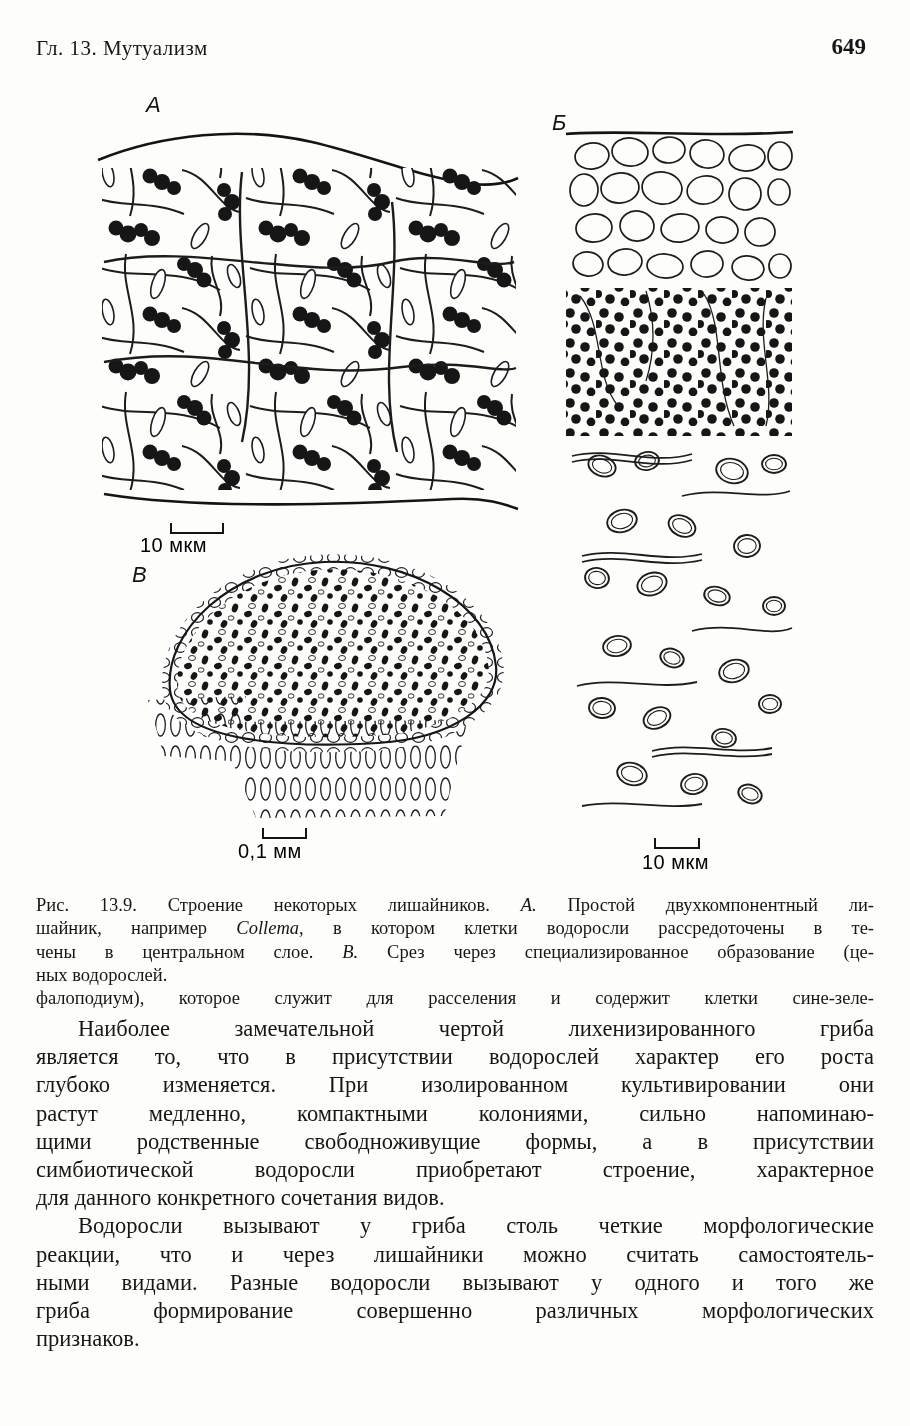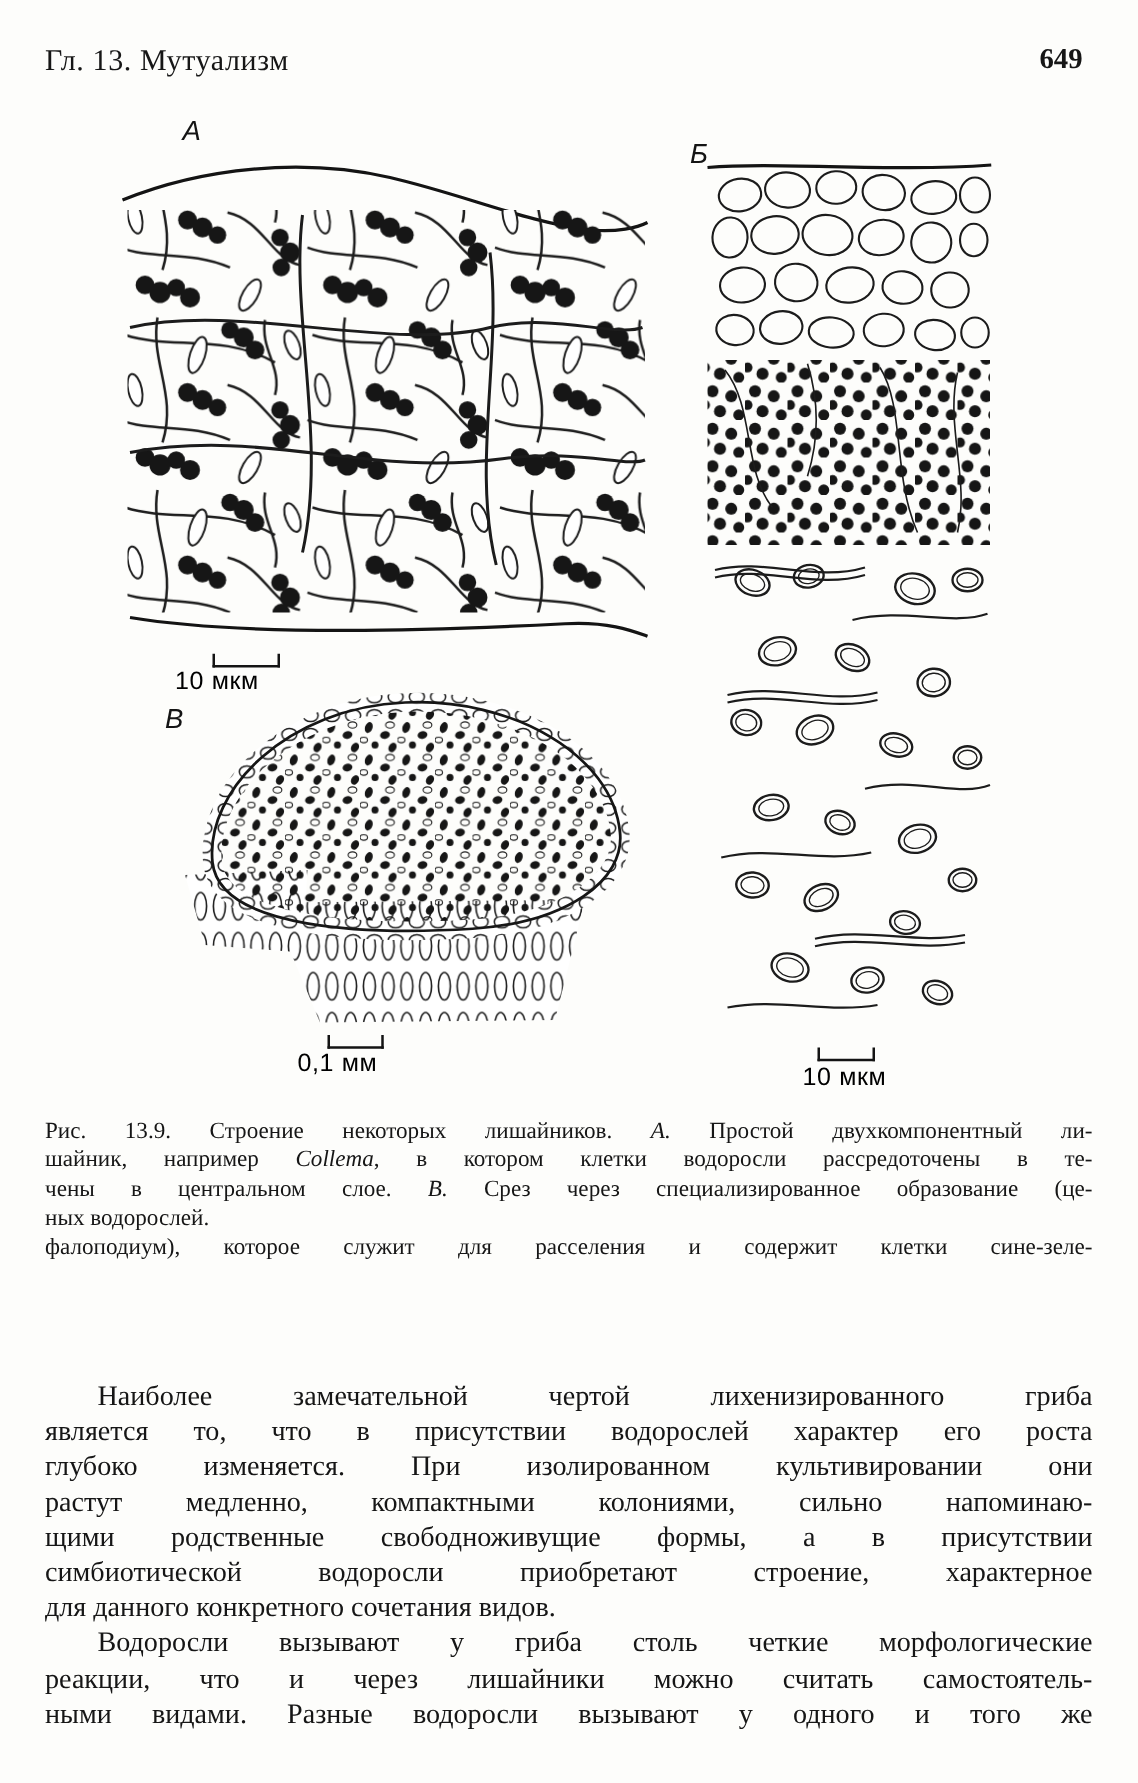--- a/index.html
+++ b/index.html
@@ -2,21 +2,21 @@
 <html><head>
 <meta charset="utf-8">
 <style>
   html,body{margin:0;padding:0;}
   body{
     width:910px;height:1426px;position:relative;
     background:#fdfdfb;color:#161616;
     font-family:"Liberation Serif", serif;
     overflow:hidden;
   }
-  .hdr-left{position:absolute;left:36px;top:36px;font-size:24px;letter-spacing:.5px;}
+  .hdr-left{position:absolute;left:36px;top:36px;font-size:21px;letter-spacing:.5px;}
   .hdr-num{position:absolute;right:44px;top:34px;font-size:23px;font-weight:bold;}
 
   .fig{position:absolute;left:0;top:90px;width:910px;height:800px;}
   .panel-label{position:absolute;font-family:"Liberation Sans",sans-serif;font-style:italic;font-size:22px;color:#141414;}
   .sbar{position:absolute;height:9px;border-left:2px solid #141414;border-right:2px solid #141414;border-bottom:2.5px solid #141414;}
   .slabel{position:absolute;font-family:"Liberation Sans",sans-serif;font-size:20px;color:#000000;letter-spacing:.5px;}
 
   svg .hy{fill:none;stroke:#1c1c1c;stroke-width:2;}
   svg .hyL{fill:none;stroke:#1c1c1c;stroke-width:2.4;}
   svg .cap{fill:#fff;stroke:#1c1c1c;stroke-width:1.6;}
@@ -29,21 +29,21 @@
   svg .ovi{fill:none;stroke:#1c1c1c;stroke-width:1.1;}
 
   .caption{
     position:absolute;left:36px;top:894px;width:838px;
     font-size:18.5px;line-height:23.3px;
   }
   .caption .cl{text-align:justify;text-align-last:justify;white-space:normal;}
   .caption .cl.last{text-align-last:left;}
   .it{font-style:italic;}
 
-  .bodytext{position:absolute;left:36px;top:1103px;width:838px;font-size:22.5px;line-height:28.2px;}
+  .bodytext{position:absolute;left:36px;top:1015px;width:838px;font-size:22.5px;line-height:28.2px;}
   .bodytext .bl{text-align:justify;text-align-last:justify;}
   .bodytext .bl.last{text-align-last:left;}
   .bodytext .indent{text-indent:42px;}
 </style>
 </head>
 <body>
 
 <div class="hdr-left">Гл. 13. Мутуализм</div>
 <div class="hdr-num">649</div>
 
@@ -256,14 +256,16 @@
     <div class="bl">глубоко изменяется. При изолированном культивировании они</div>
     <div class="bl">растут медленно, компактными колониями, сильно напоминаю-</div>
     <div class="bl">щими родственные свободноживущие формы, а в присутствии</div>
     <div class="bl">симбиотической водоросли приобретают строение, характерное</div>
     <div class="bl last">для данного конкретного сочетания видов.</div>
   </div>
   <div>
     <div class="bl indent">Водоросли вызывают у гриба столь четкие морфологические</div>
     <div class="bl">реакции, что и через лишайники можно считать самостоятель-</div>
     <div class="bl">ными видами. Разные водоросли вызывают у одного и того же</div>
+    <div class="bl">гриба формирование совершенно различных морфологических</div>
+    <div class="bl last">признаков.</div>
   </div>
 </div>
 
 </body></html>

